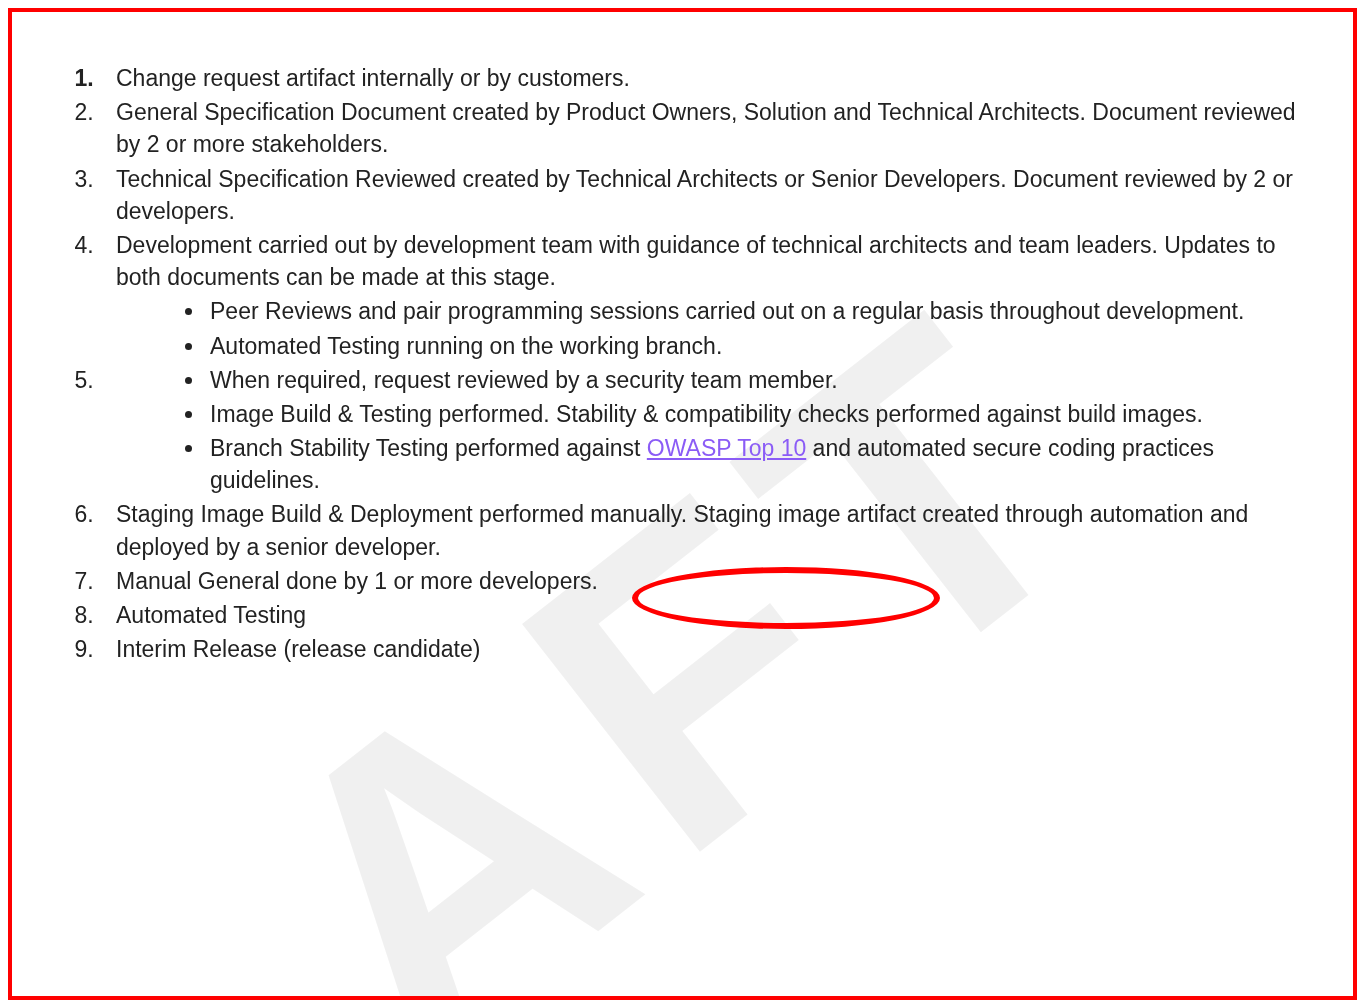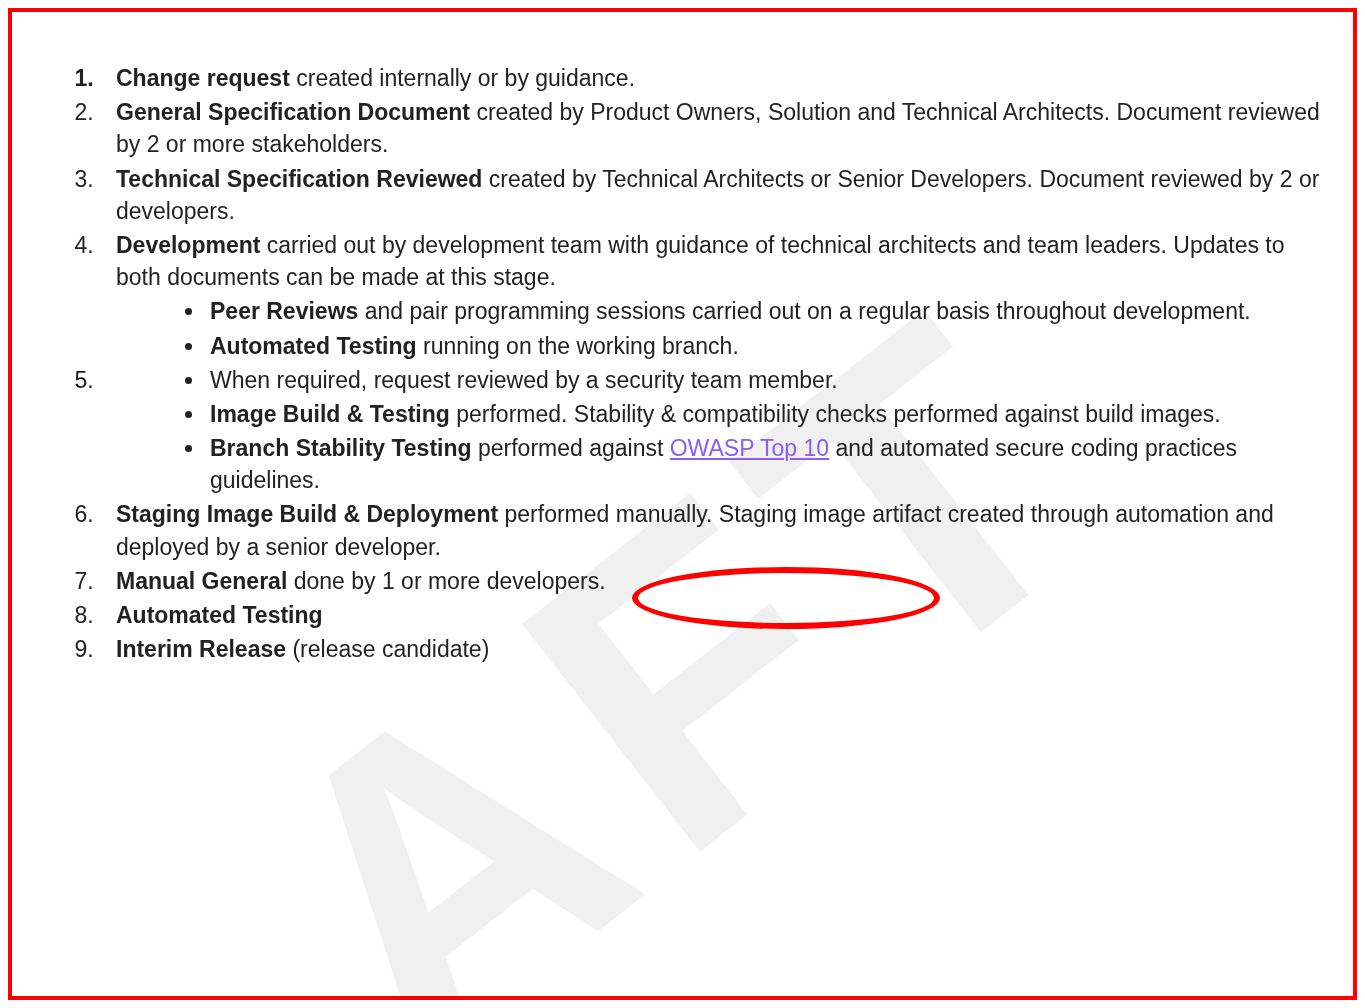--- a/index.html
+++ b/index.html
@@ -43,21 +43,21 @@
   }
   ul.sub {
     list-style: disc;
     margin: 2px 0 2px 0;
     padding-left: 90px;
   }
   ul.sub > li {
     padding-left: 4px;
     margin-bottom: 2px;
   }
-  b { font-weight: bold; }
+  b { font-weight: normal; }
   a.hlink {
     color: #8b5cf6;
     text-decoration: underline;
   }
   .watermark {
     position: absolute;
     left: 50%;
     top: 68%;
     transform: translate(-50%, -50%) rotate(-38deg);
     font-size: 420px;
@@ -77,21 +77,21 @@
     pointer-events: none;
   }
 </style>
 </head>
 <body>
 
 <div class="outer-border">
   <div class="watermark">AFT</div>
   <div class="content">
     <ol class="main" id="main-list">
-        <li class="bold-marker"><span><b>Change request</b><span> created internally or by guidance.</span></span></li>
+        <li class="bold-marker"><span><b>Change request</b><span> artifact internally or by customers.</span></span></li>
         <li><span><b>General Specification Document</b><span> created by Product Owners, Solution and Technical Architects. Document reviewed by 2 or more stakeholders.</span></span></li>
         <li><span><b>Technical Specification Reviewed</b><span> created by Technical Architects or Senior Developers. Document reviewed by 2 or developers.</span></span></li>
         <li><span><b>Development</b><span> carried out by development team with guidance of technical architects and team leaders. Updates to both documents can be made at this stage.</span></span><ul class="sub">
             <li><b>Peer Reviews</b><span> and pair programming sessions carried out on a regular basis throughout development.</span></li>
             <li><b>Automated Testing</b><span> running on the working branch.</span></li>
           </ul></li>
         <li><ul class="sub">
             <li><span>When required, request reviewed by a security team member.</span></li>
             <li><b>Image Build &amp; Testing</b><span> performed. Stability &amp; compatibility checks performed against build images.</span></li>
             <li><b>Branch Stability Testing</b><span> performed against </span><a class="hlink" href="#">OWASP Top 10</a><span> and automated secure coding practices guidelines.</span></li>

